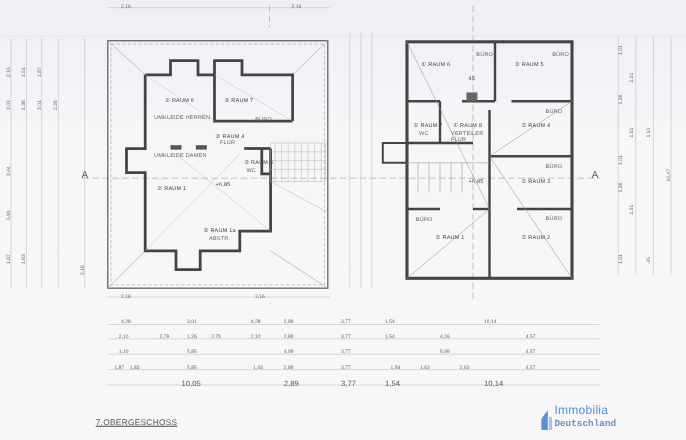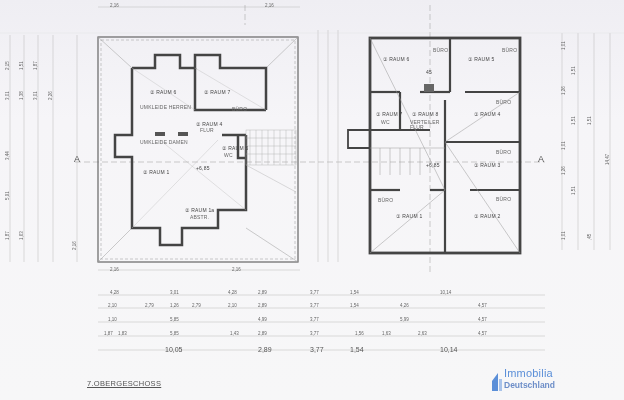--- a/index.html
+++ b/index.html
@@ -7,21 +7,21 @@
   .sheet{position:absolute;left:0;top:0;width:624px;height:400px;background:linear-gradient(180deg,#efeef3 0%,#f6f5f8 30%,#f7f7f8 100%);}
   svg.plan{position:absolute;left:0;top:0;}
   .lbl{position:absolute;font-size:5px;color:#444;white-space:nowrap;line-height:1;letter-spacing:0.2px;}
   .dim{position:absolute;font-size:4.5px;color:#666;white-space:nowrap;line-height:1;}
   .dimbig{position:absolute;font-size:7px;color:#555;white-space:nowrap;line-height:1;}
   .vdim{position:absolute;font-size:4.5px;color:#666;white-space:nowrap;line-height:1;transform:rotate(-90deg);transform-origin:left top;}
   .title{position:absolute;left:87px;top:379px;font-size:7.5px;color:#555;text-decoration:underline;letter-spacing:0.3px;}
   .sectA{position:absolute;font-size:9px;color:#555;}
   .brand{position:absolute;left:492px;top:367px;width:128px;height:28px;}
   .brand .b1{position:absolute;left:12px;top:0;font-size:11px;font-weight:normal;color:#5b8fd8;letter-spacing:0.2px;}
-  .brand .b2{position:absolute;left:12px;top:13px;font-size:8.5px;font-weight:bold;color:#6d8ec8;}
+  .brand .b2{position:absolute;left:12px;top:13px;font-size:8.5px;font-weight:bold;color:#6d8ec8;font-family:Liberation Mono, monospace;}
   .brand .logo{position:absolute;left:0;top:4px;width:10px;height:20px;}
 </style>
 </head>
 <body>
 
 <div class="sheet">
 
 <svg class="plan" width="624" height="400" viewBox="0 0 624 400">
   <g stroke="#bbb" stroke-width="0.5" fill="none">
 

